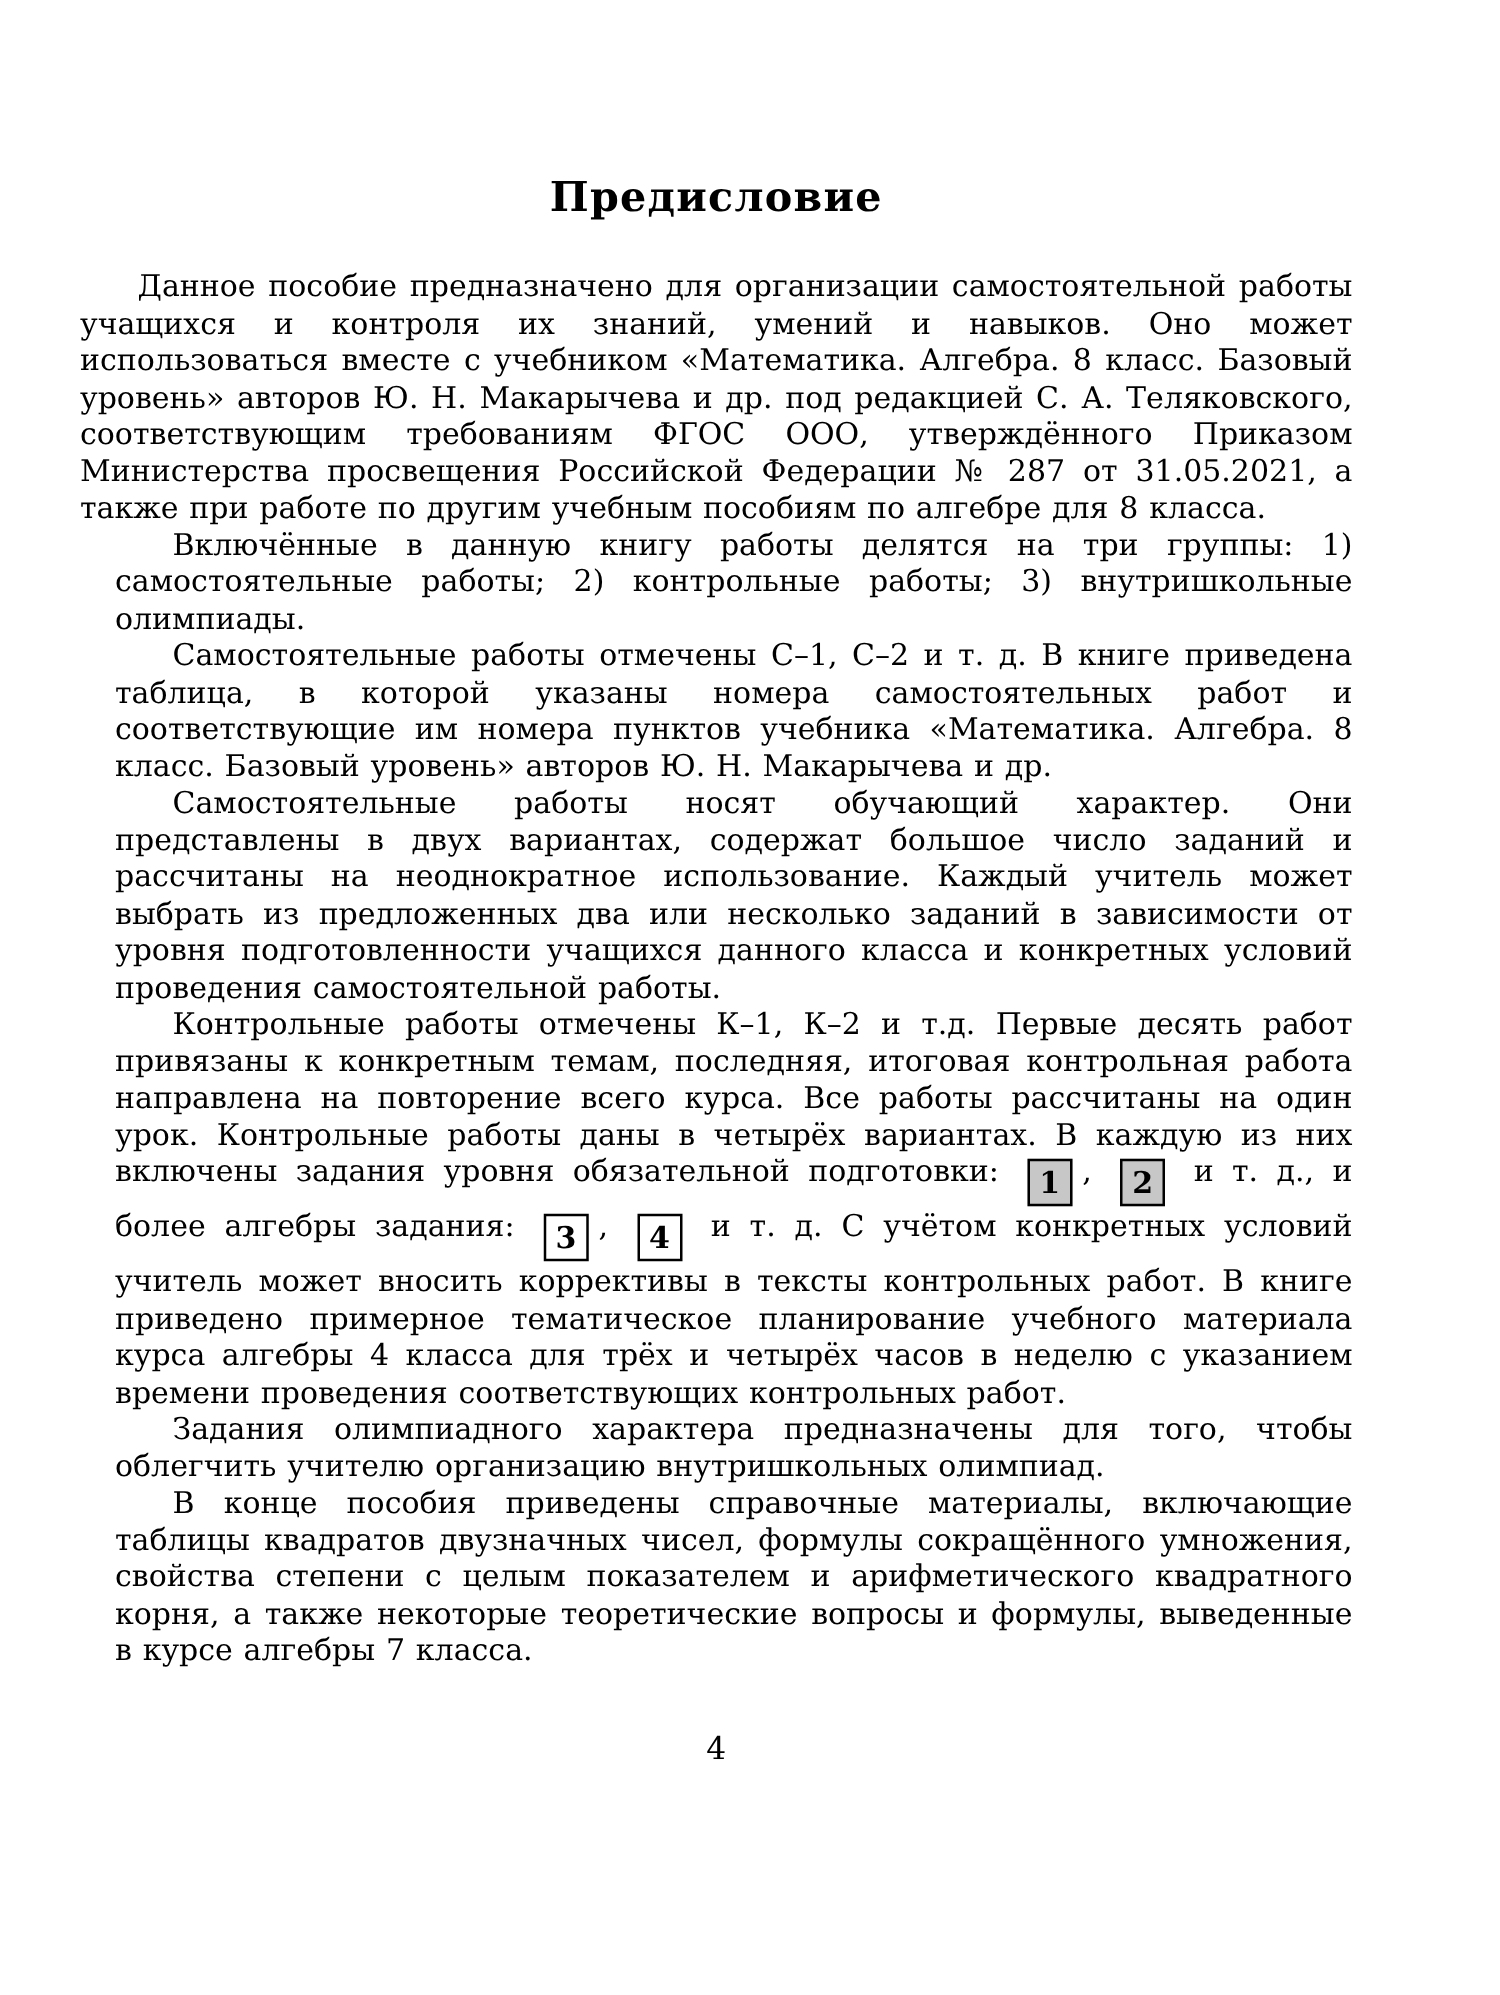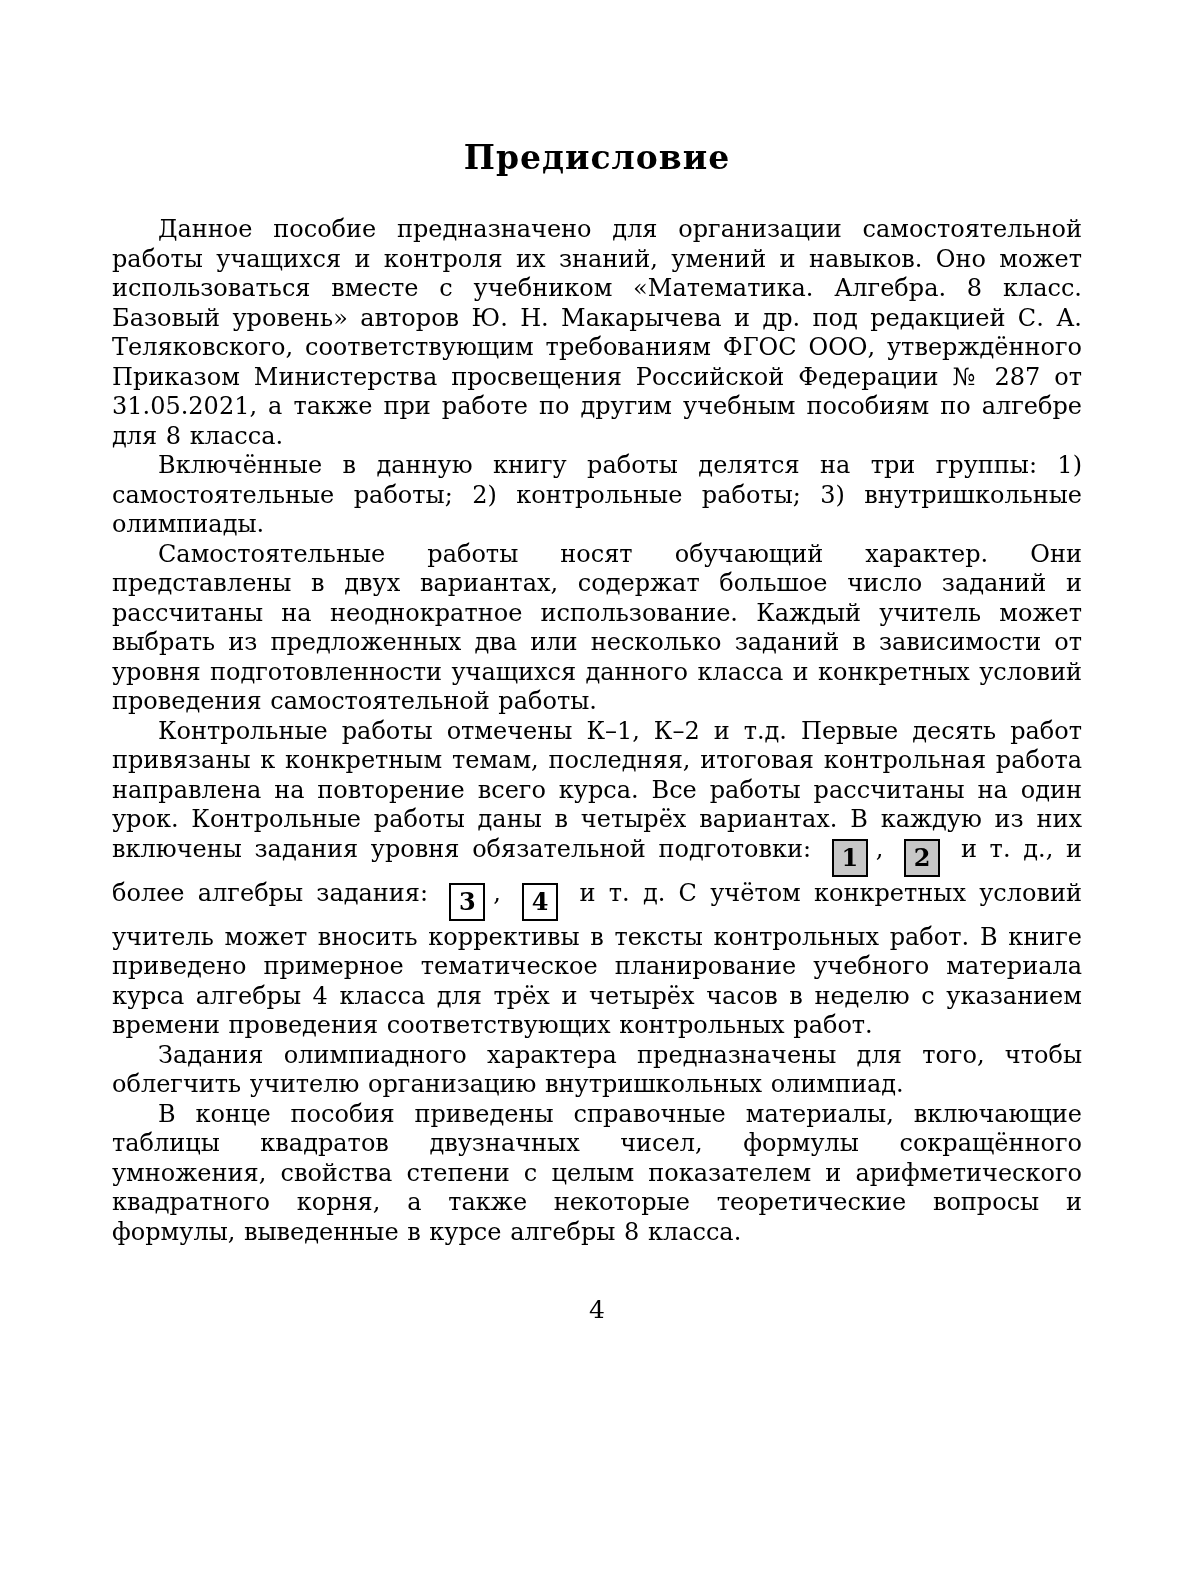--- a/index.html
+++ b/index.html
@@ -11,40 +11,40 @@
   body {
     width: 1200px;
     height: 1596px;
     font-family: "DejaVu Serif", "Liberation Serif", serif;
     overflow: hidden;
   }
   .page {
     box-sizing: border-box;
     width: 1200px;
     height: 1596px;
-    padding: 138px 118px 0 112px;
+    padding: 138px 118px 0 64px;
   }
   .title {
     font-size: 33px;
     font-weight: bold;
     text-align: center;
     margin: 0 0 38px 0;
     letter-spacing: 1px;
   }
   .para {
     font-size: 24px;
     line-height: 29.5px;
     text-align: justify;
     text-indent: 46px;
     margin: 0;
     hyphens: auto;
     -webkit-hyphens: auto;
     word-spacing: 1px;
   }
-  .para + .para { margin-top: 0; }
+  .para + .para { margin-top: 0; margin-left: 28px; }
   .tbox {
     display: inline-block;
     box-sizing: border-box;
     min-width: 36px;
     height: 38px;
     line-height: 34px;
     border: 2px solid #000000;
     text-align: center;
     text-indent: 0;
     font-weight: bold;
@@ -64,32 +64,33 @@
 <body>
 
 <div class="page">
 
   <h1 class="title">Предисловие</h1>
 
   <p class="para">Данное пособие предназначено для организации самостоятельной работы учащихся и контроля их знаний, умений и навыков. Оно может использоваться вместе с учебником «Математика. Алгебра. 8 класс. Базовый уровень» авторов Ю. Н. Макарычева и др. под редакцией С. А. Теляковского, соответствующим требованиям ФГОС ООО, утверждённого Приказом Министерства просвещения Российской Федерации № 287 от 31.05.2021, а также при работе по другим учебным пособиям по алгебре для 8 класса.</p>
 
   <p class="para">Включённые в данную книгу работы делятся на три группы: 1) самостоятельные работы; 2) контрольные работы; 3) внутришкольные олимпиады.</p>
 
+  <p class="para">Самостоятельные работы отмечены С–1, С–2 и т. д. В книге приведена таблица, в которой указаны номера самостоятельных работ и соответствующие им номера пунктов учебника «Математика. Алгебра. 8 класс. Базовый уровень» авторов Ю. Н. Макарычева и др.</p>
 
   <p class="para">Самостоятельные работы носят обучающий характер. Они представлены в двух вариантах, содержат большое число заданий и рассчитаны на неоднократное использование. Каждый учитель может выбрать из предложенных два или несколько заданий в зависимости от уровня подготовленности учащихся данного класса и конкретных условий проведения самостоятельной работы.</p>
 
   <p class="para">
     <span>Контрольные работы отмечены К–1, К–2 и т.д. Первые десять работ привязаны к конкретным темам, последняя, итоговая контрольная работа направлена на повторение всего курса. Все работы рассчитаны на один урок. Контрольные работы даны в четырёх вариантах. В каждую из них включены задания уровня обязательной подготовки:</span>
     <span class="tbox shaded">1</span><span>,</span>
     <span class="tbox shaded">2</span>
     <span>и т. д., и более алгебры задания:</span>
     <span class="tbox">3</span><span>,</span>
     <span class="tbox">4</span>
     <span>и т. д. С учётом конкретных условий учитель может вносить коррективы в тексты контрольных работ. В книге приведено примерное тематическое планирование учебного материала курса алгебры 4 класса для трёх и четырёх часов в неделю с указанием времени проведения соответствующих контрольных работ.</span>
   </p>
 
   <p class="para">Задания олимпиадного характера предназначены для того, чтобы облегчить учителю организацию внутришкольных олимпиад.</p>
 
-  <p class="para">В конце пособия приведены справочные материалы, включающие таблицы квадратов двузначных чисел, формулы сокращённого умножения, свойства степени с целым показателем и арифметического квадратного корня, а также некоторые теоретические вопросы и формулы, выведенные в курсе алгебры 8 класса.</p>
+  <p class="para">В конце пособия приведены справочные материалы, включающие таблицы квадратов двузначных чисел, формулы сокращённого умножения, свойства степени с целым показателем и арифметического квадратного корня, а также некоторые теоретические вопросы и формулы, выведенные в курсе алгебры 7 класса.</p>
 
   <div class="page-number">4</div>
 
 </div>
 
 </body></html>

